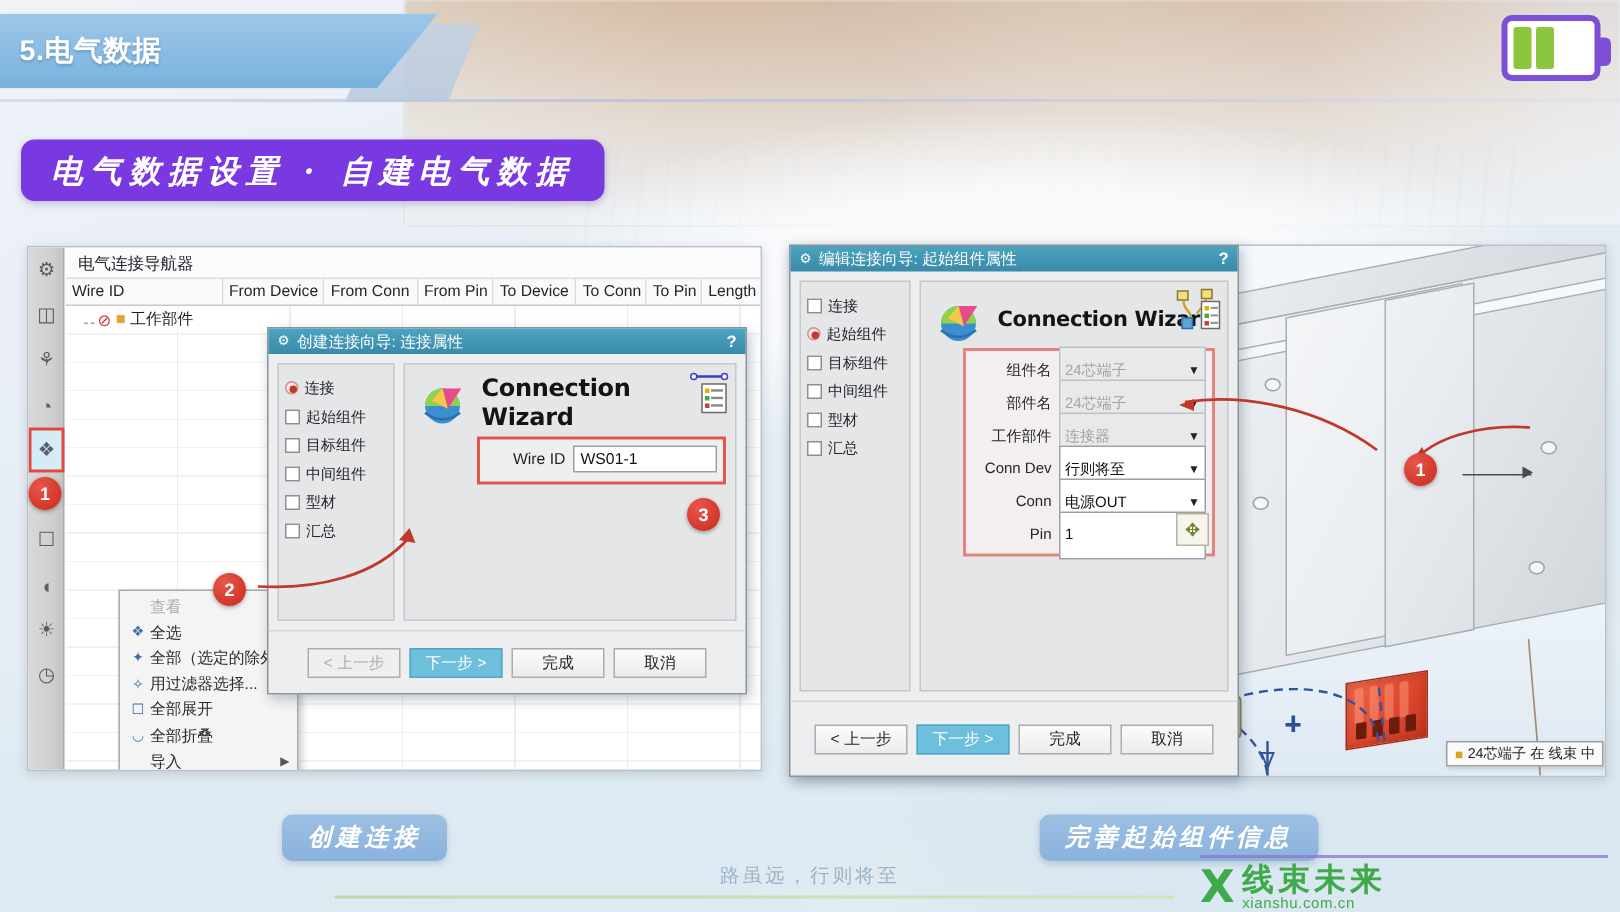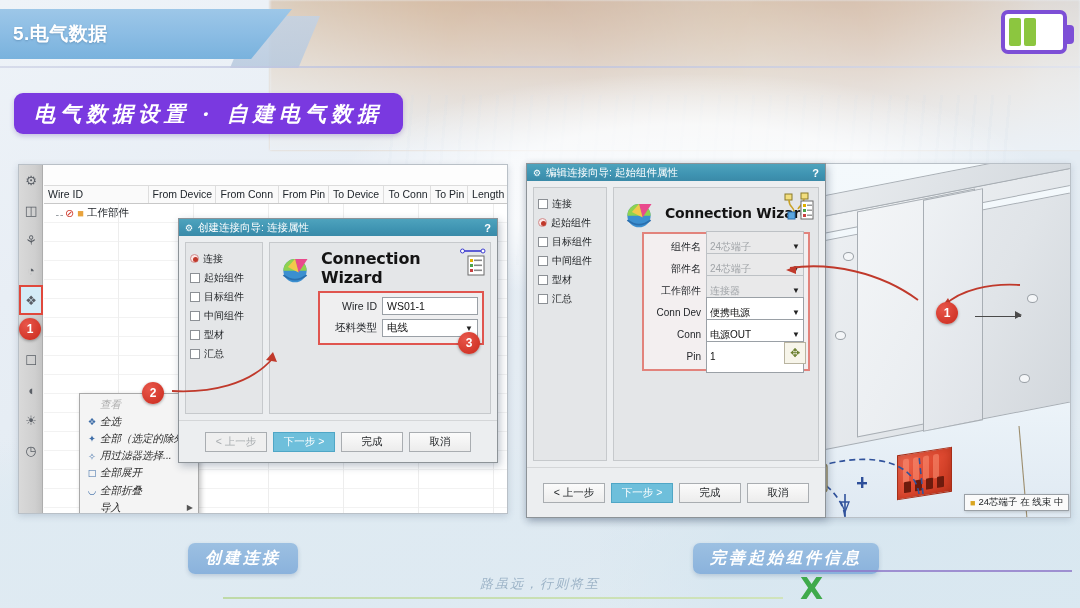--- a/index.html
+++ b/index.html
@@ -130,21 +130,21 @@
   .ico-doc { color:#e8a33d; font-size:11px; }
 
   
   .ctx {
     position:absolute; left:60px; top:228px; width:120px;
     background:#f4f4f4; border:1px solid #a9a9a9; box-shadow:2px 2px 5px rgba(0,0,0,.24);
     padding:2px 0; z-index:14;
   }
   .ctx-item {
     height:17.2px; display:flex; align-items:center; font-size:10.5px; color:#2b2b2b;
-    padding-left:4px; position:relative; white-space:nowrap;font-style:italic;
+    padding-left:4px; position:relative; white-space:nowrap;
   }
   .ctx-item .ci { width:16px; text-align:center; font-size:9.5px; color:#3f6ea8; flex:0 0 16px; }
   .ctx-item.disabled { color:#adadad; }
   .ctx-item .arrow { position:absolute; right:5px; font-size:8px; color:#555; }
 
   
   .dlg-left {
     position:absolute; left:178px; top:218px; width:320px; height:245px;
     background:#eceef0; border:1px solid #8d9398; box-shadow:2px 3px 8px rgba(40,60,90,.30); z-index:20;
   }
@@ -249,21 +249,21 @@
   
   .cap-pill {
     position:absolute; height:31px; padding:0 17px; border-radius:7px;
     background:linear-gradient(180deg,#9cc0e2 0%,#8ab2dc 100%);
     display:flex; align-items:center; box-shadow:0 2px 4px rgba(60,90,130,.22);
   }
   .cap-pill span { color:#fff; font-size:16px; letter-spacing:3px; font-weight:bold;
     font-family:"DejaVu Serif", serif; font-style:italic; }
   .watermark {
     position:absolute; left:480px; top:575px; font-size:13px; color:#8aa4bb; opacity:.78;
-    font-family:"DejaVu Serif", serif; font-style:italic; letter-spacing:2px;text-align:center;
+    font-family:"DejaVu Serif", serif; letter-spacing:2px;text-align:center;
   }
   .foot-rule-l { position:absolute; left:223px; top:597px; width:560px; height:2px;
     background:linear-gradient(90deg,#b9d79a,#cfe3b2); opacity:.85; }
   .foot-rule-r { position:absolute; left:800px; top:570px; width:272px; height:2px; background:#8f79c9; opacity:.8;}
   .logo-wrap { position:absolute; left:800px; top:576px; display:flex; align-items:center; gap:5px; }
   .logo-mark { font-size:30px; color:#3faa4b; font-weight:bold; line-height:26px; font-family:"DejaVu Sans",sans-serif;}
   .logo-cn { font-size:21px; color:#3faa4b; font-weight:bold; letter-spacing:3px; line-height:21px;}
   .logo-en { font-size:10px; color:#3faa4b; letter-spacing:.4px; }
 </style>
 </head>
@@ -301,20 +301,21 @@
     <div class="tb-ico">⚘</div>
     <div class="tb-ico">◔</div>
     <div class="tb-ico sel">❖</div>
     <div class="tb-ico">◫</div>
     <div class="tb-ico">☐</div>
     <div class="tb-ico">◖</div>
     <div class="tb-ico">☀</div>
     <div class="tb-ico">◷</div>
   </div>
 
+  <div class="nav-head">电气连接导航器</div>
 
   <div class="tbl-head">
     <div style="width:108px">Wire ID</div>
     <div style="width:70px">From Device</div>
     <div style="width:64px">From Conn</div>
     <div style="width:52px">From Pin</div>
     <div style="width:57px">To Device</div>
     <div style="width:48px">To Conn</div>
     <div style="width:38px">To Pin</div>
     <div style="width:40px;border-right:none">Length</div>
@@ -426,27 +427,20 @@
             <rect x="14" y="17.5" width="8" height="1.6" fill="#888"></rect>
           <rect x="10" y="22" width="3" height="3" fill="#c74040"></rect>
             <rect x="14" y="22.5" width="8" height="1.6" fill="#888"></rect>
         </svg>
       </div>
 
       <div class="form-box">
         <div class="f-row">
           <div class="f-lab">Wire ID</div>
           <div class="f-in">WS01-1</div>
-        </div>
-        <div class="f-row">
-          <div class="f-lab">坯料类型</div>
-          <div class="f-sel">
-            <span>电线</span>
-            <span class="caret-dn">▼</span>
-          </div>
         </div>
       </div>
     </div>
   </div>
 
   <div class="dlg-btns">
     <div class="btn dis">&lt; 上一步</div>
     <div class="btn primary">下一步 &gt;</div>
     <div class="btn">完成</div>
     <div class="btn">取消</div>
@@ -597,21 +591,21 @@
         <div class="r-row">
           <div class="r-lab">工作部件</div>
           <div class="r-sel disabled">
             <span>连接器</span>
             <span class="caret-dn">▼</span>
           </div>
         </div>
         <div class="r-row">
           <div class="r-lab">Conn Dev</div>
           <div class="r-sel">
-            <span>便携电源</span>
+            <span>行则将至</span>
             <span class="caret-dn">▼</span>
           </div>
         </div>
         <div class="r-row">
           <div class="r-lab">Conn</div>
           <div class="r-sel">
             <span>电源OUT</span>
             <span class="caret-dn">▼</span>
           </div>
         </div>
@@ -656,13 +650,17 @@
 <div class="cap-pill" style="left:693px; top:543px;">
   <span>完善起始组件信息</span>
 </div>
 
 <div class="watermark">路虽远，行则将至</div>
 <div class="foot-rule-l"></div>
 <div class="foot-rule-r"></div>
 
 <div class="logo-wrap">
   <div class="logo-mark">X</div>
+  <div>
+    <div class="logo-cn">线束未来</div>
+    <div class="logo-en">xianshu.com.cn</div>
+  </div>
 </div>
 
 </body></html>

